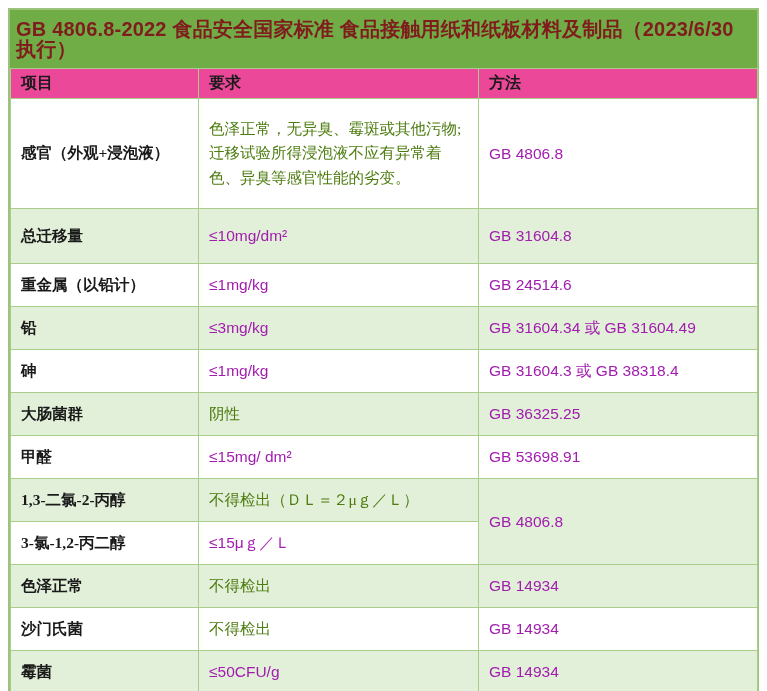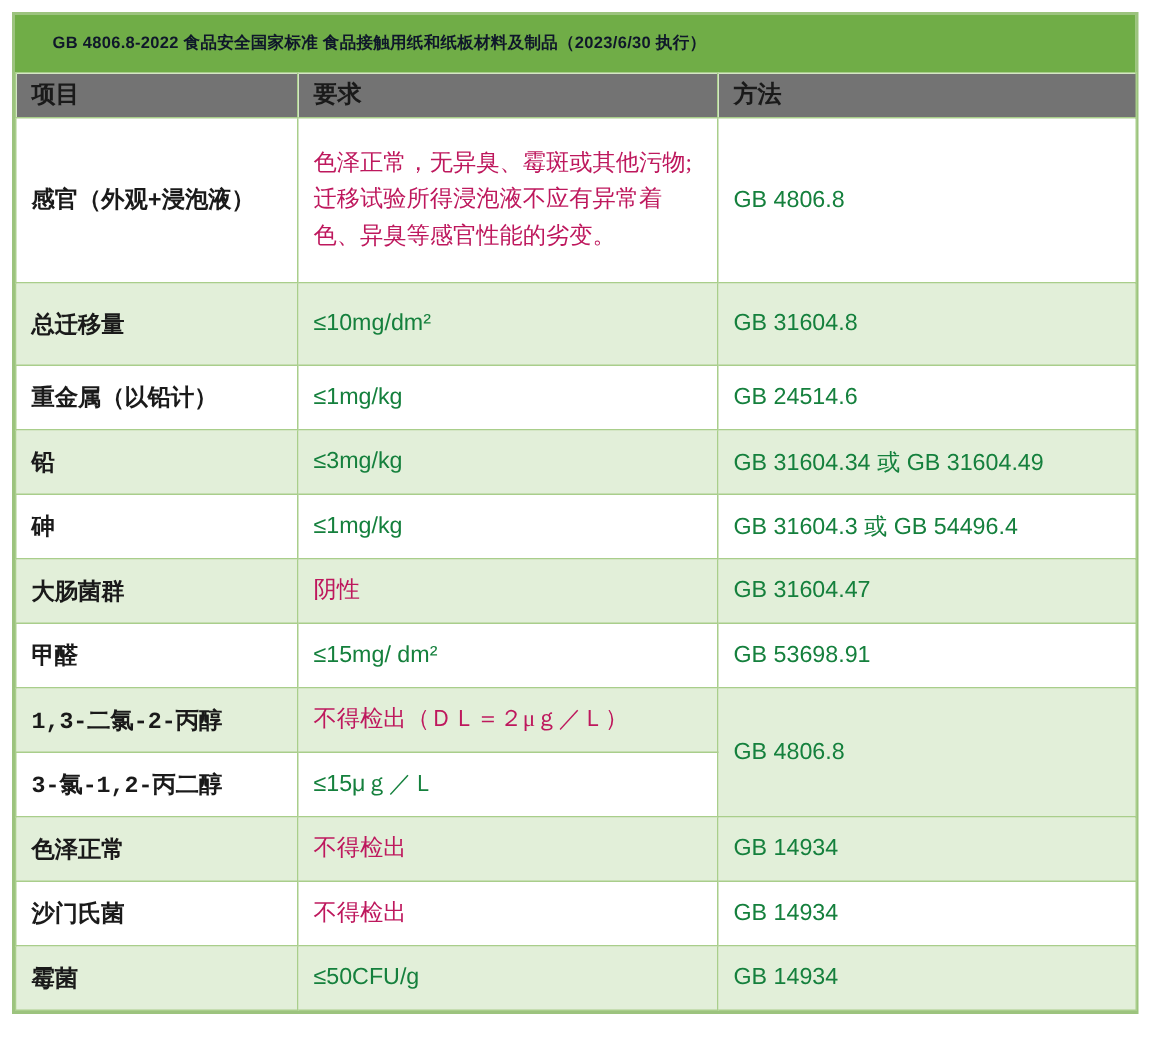--- a/index.html
+++ b/index.html
@@ -10,25 +10,25 @@
     font-family: "Liberation Serif", serif;
   }
   .sheet {
     width: 751px;
     margin: 8px 0 0 8px;
     border: 2px solid #9cc37e;
     box-sizing: border-box;
   }
   .title-bar {
     background: #70ad47;
-    color: #0f172a;
+    color: #7f1d1d;
     font-family: "Liberation Sans", sans-serif;
     font-weight: bold;
-    font-size: 11px;
-    padding: 9px 25px;
+    font-size: 20px;
+    padding: 9px 6px;
     line-height: 20px;
     letter-spacing: 0.2px;
   }
   table.std {
     border-collapse: collapse;
     table-layout: fixed;
     width: 100%;
     font-size: 15.5px;
     color: #1a1a1a;
   }
@@ -37,36 +37,36 @@
   table.std col.c3 { width: 279px; }
   table.std td, table.std th {
     border: 1px solid #a9ce8b;
     padding: 4px 8px 4px 10px;
     vertical-align: middle;
     text-align: left;
     box-sizing: border-box;
     overflow: hidden;
   }
   tr.hdr th {
-    background: #737373;
+    background: #ec4899;
     font-weight: bold;
     font-size: 16px;
     height: 29px;
   }
   tr.green td { background: #e2efd9; }
   tr.white td { background: #ffffff; }
-  td.item { font-weight: bold; font-family: Liberation Mono, monospace; }
+  td.item { font-weight: bold; }
   td.req {
     white-space: pre-line;
-    color: #be185d;
+    color: #4d7c0f;
     line-height: 1.55;
   }
   td.req.latin, td.method {
     font-family: "Liberation Sans", sans-serif;
-    color: #15803d;
+    color: #a21caf;
   }
   td.method { background-clip: padding-box; }
   td.method.force-green { background: #e2efd9; }
   tr.r-sense td { height: 110px; }
   tr.r-std td { height: 43px; }
   tr.r-first td { height: 55px; }
 </style>
 </head>
 <body>
 
@@ -108,27 +108,27 @@
 
     <tr class="green r-std">
       <td class="item">铅</td>
       <td class="req latin">≤3mg/kg</td>
       <td class="method">GB 31604.34 或 GB 31604.49</td>
     </tr>
 
     <tr class="white r-std">
       <td class="item">砷</td>
       <td class="req latin">≤1mg/kg</td>
-      <td class="method">GB 31604.3 或 GB 54496.4</td>
+      <td class="method">GB 31604.3 或 GB 38318.4</td>
     </tr>
 
     <tr class="green r-std">
       <td class="item">大肠菌群</td>
       <td class="req">阴性</td>
-      <td class="method">GB 31604.47</td>
+      <td class="method">GB 36325.25</td>
     </tr>
 
     <tr class="white r-std">
       <td class="item">甲醛</td>
       <td class="req latin">≤15mg/ dm²</td>
       <td class="method">GB 53698.91</td>
     </tr>
 
     <tr class="green r-std">
       <td class="item">1,3-二氯-2-丙醇</td>

